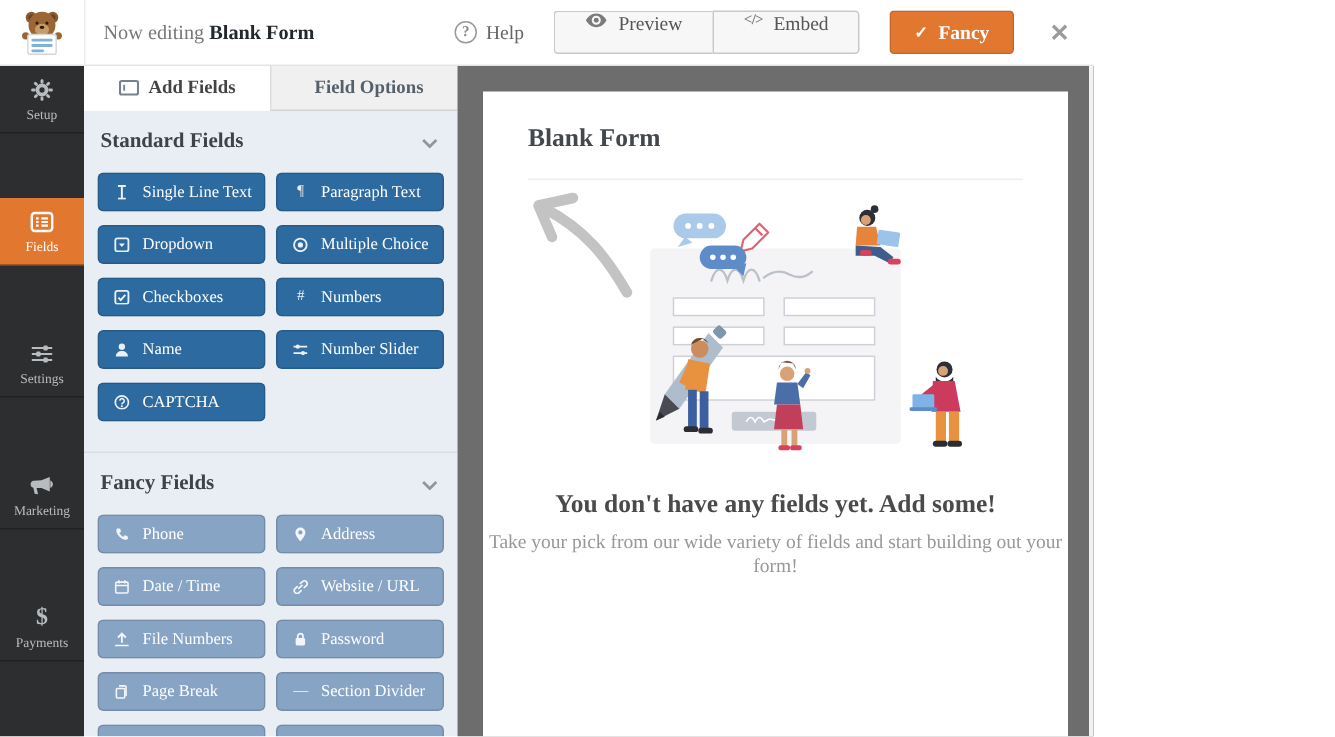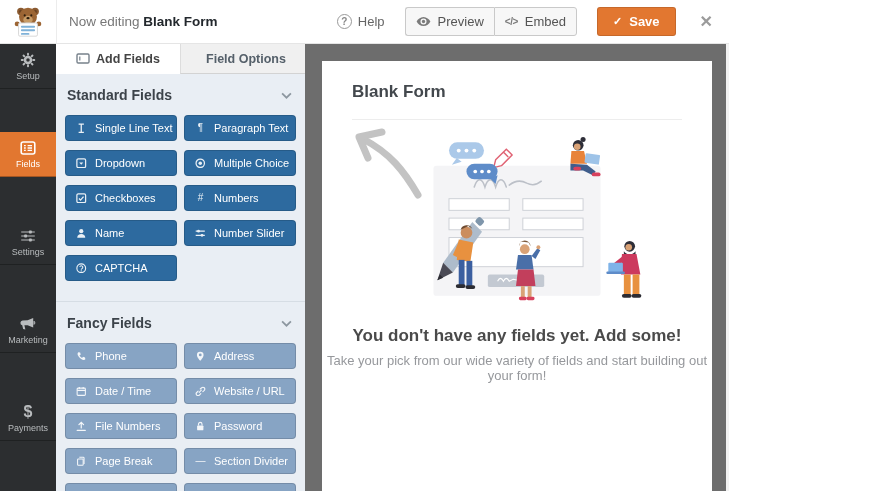--- a/index.html
+++ b/index.html
@@ -1,29 +1,29 @@
 <!DOCTYPE html>
 <html style="--accent: #e27730; --standard-btn: #2d6a9f; --fancy-btn: #87a4c4;"><head>
 <meta charset="utf-8">
 <style>
   * { margin:0; padding:0; box-sizing:border-box; }
   html,body { width:890px; height:491px; overflow:hidden; }
   body { font-family:"Liberation Sans", sans-serif; background:#fff; }
-  .app { width:729px; height:491px; display:flex; flex-direction:column; }
+  .app { width:729px; height:491px; display:flex; flex-direction:column;font-family:Liberation Serif, serif; }
 
   
   .topbar { height:44px; background:#fff; display:flex; align-items:center; flex:0 0 44px; border-bottom:1px solid #e5e5e5; }
   .logo-box { width:57px; height:100%; display:flex; align-items:center; justify-content:center; border-right:1px solid #ececec; }
   .editing { margin-left:12px; font-size:13.5px; color:#777; }
   .editing b { color:#23282d; font-weight:bold; }
   .topbar-right { margin-left:auto; display:flex; align-items:center; gap:20px; padding-right:16px; }
   .help-btn { display:flex; align-items:center; gap:6px; font-size:13px; color:#666; cursor:pointer; }
   .help-q { width:15px; height:15px; border:1.5px solid #999; border-radius:50%; color:#888; font-size:10px; font-weight:bold; display:flex; align-items:center; justify-content:center; }
   .btn-group { display:flex; }
-  .btn-group button { display:flex; align-items:center; gap:7px; height:29px; padding:0 10px; background:#f7f7f7; border:1px solid #c9c9c9; font-family:inherit; font-size:13px; color:#555; cursor:pointer; }
+  .btn-group button { display:flex; align-items:flex-start; gap:7px; height:29px; padding:0 20px; background:#f7f7f7; border:1px solid #c9c9c9; font-family:inherit; font-size:13px; color:#555; cursor:pointer; }
   .btn-group button:first-child { border-radius:3px 0 0 3px; border-right:none; }
   .btn-group button:last-child { border-radius:0 3px 3px 0; }
   .btn-group .i { color:#7b7b7b; display:inline-flex; align-items:center; }
   .code-glyph { font-size:10px; font-weight:bold; letter-spacing:-0.5px; }
   .save-btn { display:flex; align-items:center; gap:7px; height:29px; padding:0 15px; border:1px solid rgba(0,0,0,.12); border-radius:3px; background:var(--accent); color:#fff; font-family:inherit; font-size:13px; font-weight:bold; cursor:pointer; }
   .save-check { font-size:11px; }
   .close-x { font-size:16px; font-weight:bold; color:#9b9b9b; cursor:pointer; margin-left:4px; }
 
   
   .main { flex:1; display:flex; min-height:0; }
@@ -113,21 +113,21 @@
           </span>
           <span>Preview</span>
         </button>
         <button>
           <span class="i code-glyph">&lt;/&gt;</span>
           <span>Embed</span>
         </button>
       </div>
       <button class="save-btn">
         <span class="save-check">✓</span>
-        <span>Save</span>
+        <span>Fancy</span>
       </button>
       <span class="close-x">✕</span>
     </div>
   </header>
 
   <div class="main">
     <nav class="sidebar" id="sidebar">
         <div class="sb-item">
           <span class="sb-icon">
             <svg viewBox="0 0 20 20" fill="currentColor">

